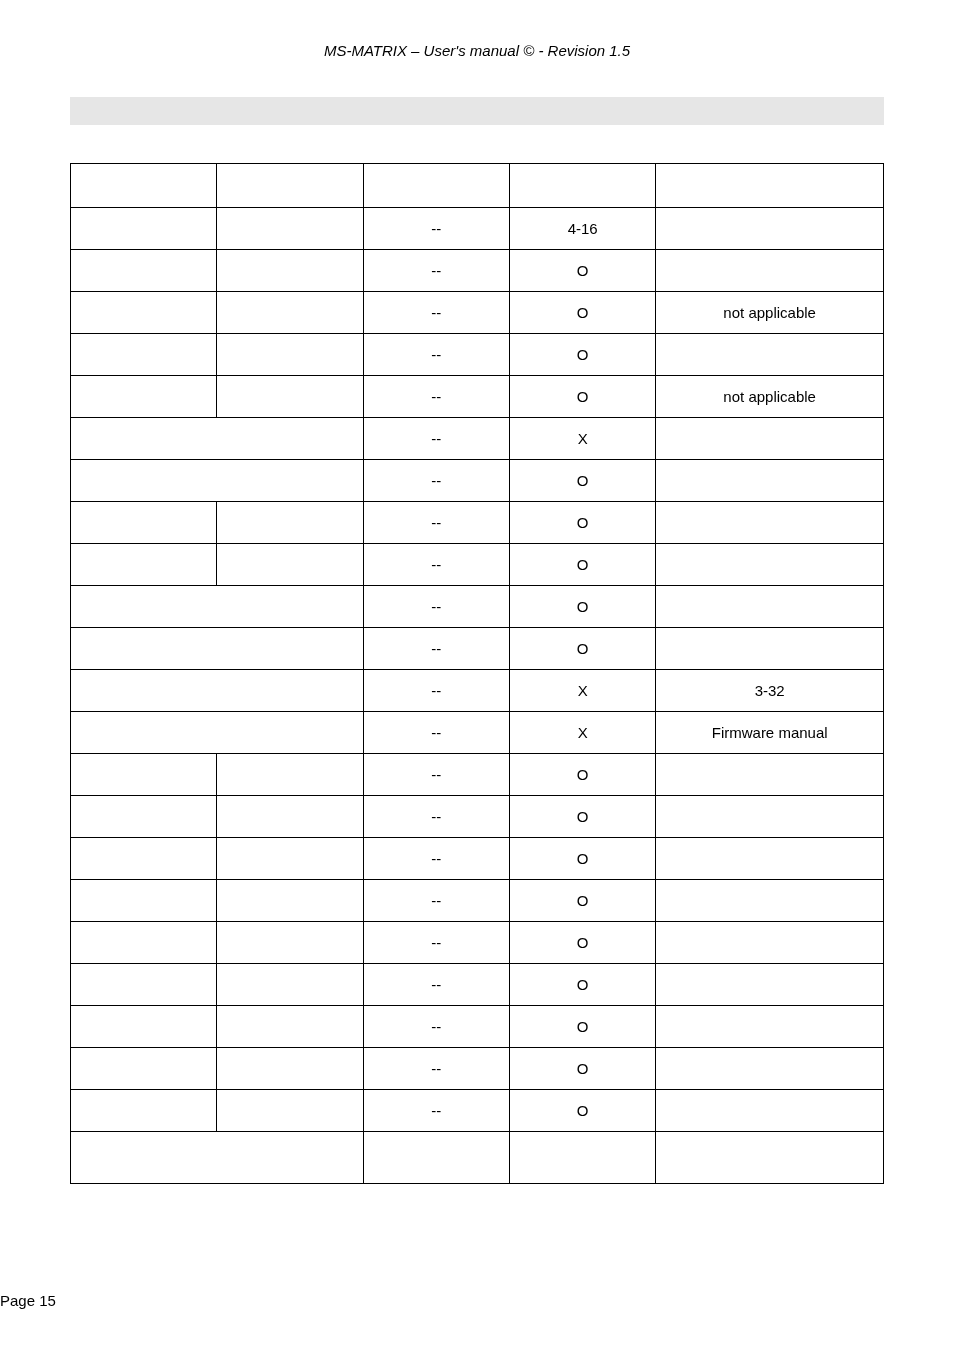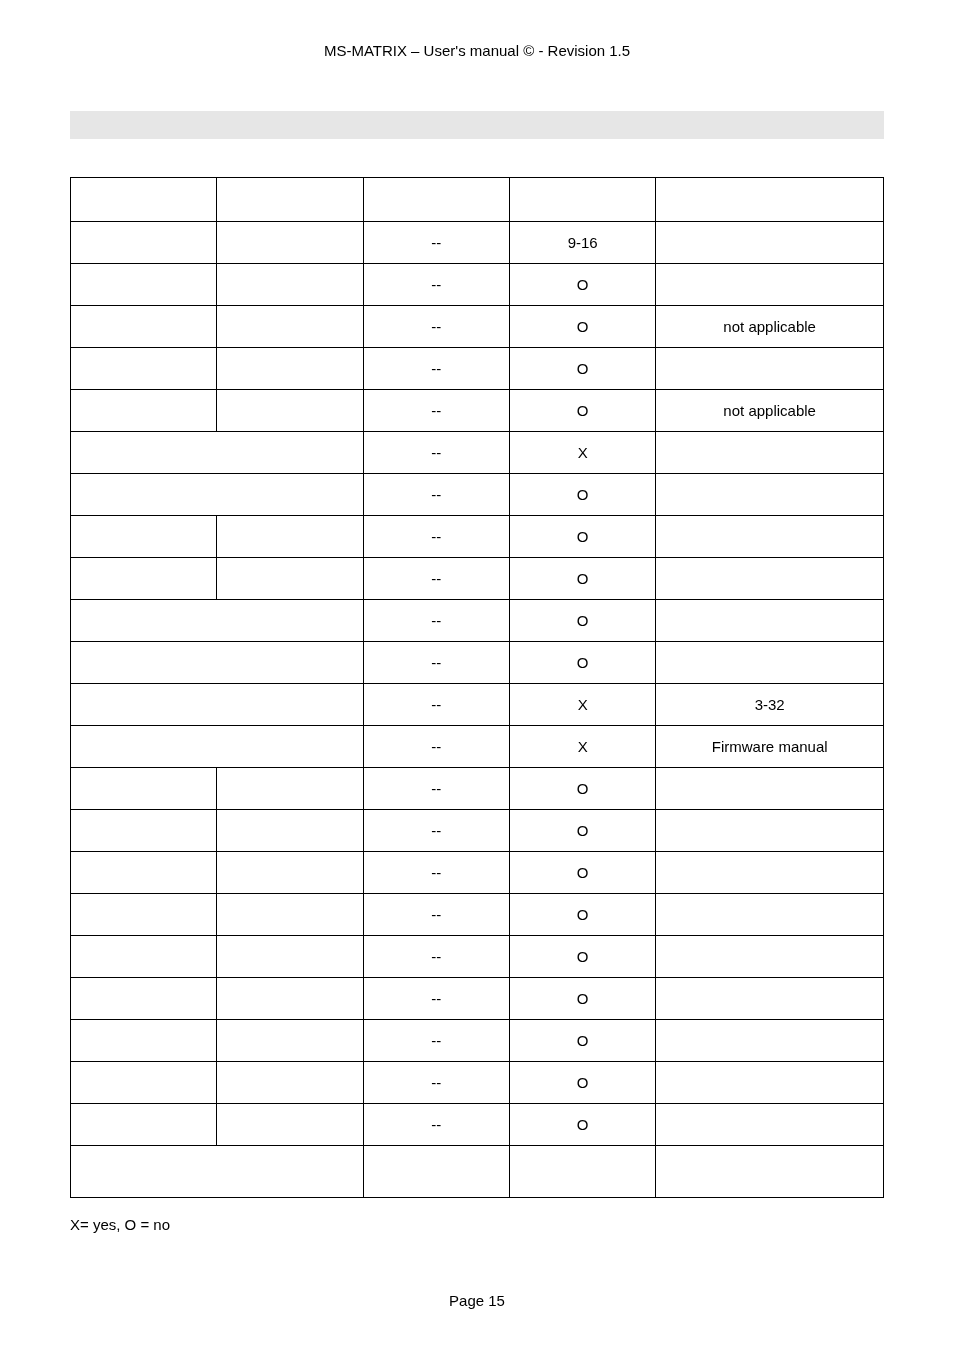--- a/index.html
+++ b/index.html
@@ -8,21 +8,22 @@
     color: #000;
     background: #fff;
     width: 954px;
     height: 1351px;
     position: relative;
   }
   .page-header {
     text-align: center;
     font-size: 15px;
     padding-top: 42px;
-    padding-bottom: 52px;
+    padding-bottom: 38px;
+    font-style: italic;
   }
   .title-bar {
     background: #e6e6e6;
     height: 28px;
     margin: 0 70px 38px 70px;
   }
   .content {
     margin: 0 70px;
   }
   table {
@@ -48,21 +49,21 @@
   col.c4 { width: 18%; }
   col.c5 { width: 28%; }
   .legend {
     font-size: 15px;
     margin-top: 18px;
   }
   .page-footer {
     position: absolute;
     bottom: 42px;
     width: 100%;
-    text-align: center;
+    text-align: left;
     font-size: 15px;
   }
 </style>
 </head>
 <body>
 
 <div class="page-header">MS-MATRIX   –   User's manual ©  -  Revision 1.5</div>
 
 <div class="title-bar"></div>
 
@@ -82,21 +83,21 @@
         <th></th>
         <th></th>
         <th></th>
       </tr>
     </thead>
     <tbody id="tbody">
         <tr>
           <td></td>
           <td></td>
           <td>--</td>
-          <td>9-16</td>
+          <td>4-16</td>
           <td></td>
         </tr>
         <tr>
           <td></td>
           <td></td>
           <td>--</td>
           <td>O</td>
           <td></td>
         </tr>
         <tr>
@@ -235,16 +236,15 @@
         </tr>
         <tr>
           <td colspan="2" style="height: 52px;"></td>
           <td></td>
           <td></td>
           <td></td>
         </tr>
       </tbody>
   </table>
 
-  <div class="legend">X= yes, O = no</div>
 </div>
 
 <div class="page-footer">Page 15</div>
 
 </body></html>

